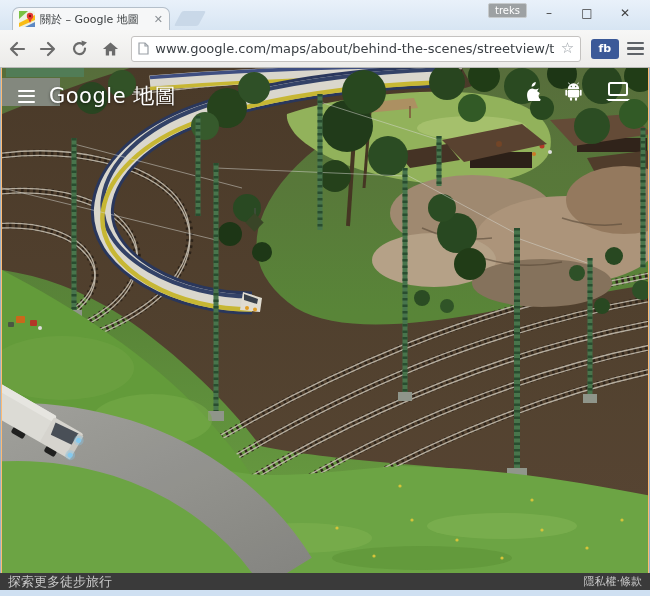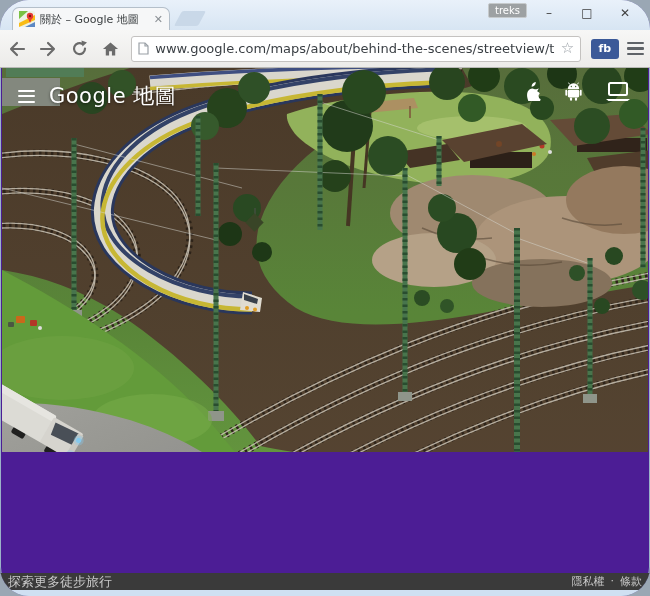--- a/index.html
+++ b/index.html
@@ -1,17 +1,17 @@
 <!DOCTYPE html>
 <html><head>
 <meta charset="utf-8">
 <style>
   html,body{margin:0;padding:0;background:#9aa7b4;font-family:"DejaVu Sans","Liberation Sans",sans-serif;}
-  .window{position:relative;width:650px;height:596px;background:#4c1d95;overflow:hidden;
-          box-shadow:0 0 0 1px #9ab2c8 inset;border-radius:29px;}
+  .window{position:relative;width:650px;height:596px;background:#fdba74;overflow:hidden;
+          box-shadow:0 0 0 1px #9ab2c8 inset;}
   
   .titlebar{position:absolute;left:0;top:0;width:650px;height:30px;
             background:linear-gradient(#e9f1fa,#d7e5f3);}
   .tab{position:absolute;left:12px;top:7px;width:158px;height:23px;background:#f6f7f8;
        border:1px solid #b4bfca;border-bottom:none;border-radius:7px 7px 0 0;
        display:flex;align-items:center;padding:0 6px;box-sizing:border-box;gap:5px;}
   .tab-title{font-size:11px;color:#3c4043;white-space:nowrap;overflow:hidden;flex:1;}
   .tab-close{color:#8a8f94;font-size:11px;line-height:11px;cursor:default;}
   .newtab-stub{position:absolute;left:178px;top:11px;width:24px;height:15px;background:#c9d8e8;
                transform:skewX(-28deg);border-radius:2px;}
@@ -30,21 +30,21 @@
           padding:0 6px;box-sizing:border-box;gap:6px;}
   .urlbar input{border:none;outline:none;flex:1;font-size:13px;color:#3a3f44;
                 font-family:"DejaVu Sans","Liberation Sans",sans-serif;background:transparent;padding:0;}
   .star{color:#9aa0a6;font-size:15px;line-height:15px;}
   .fb-badge{width:28px;height:20px;border-radius:3px;background:#3b5998;color:#fff;font-weight:bold;
             font-size:11px;display:flex;align-items:center;justify-content:center;margin-left:10px;}
   .menu-btn{width:24px;height:24px;display:flex;flex-direction:column;justify-content:center;
             gap:3px;margin-left:8px;}
   .menu-btn span{display:block;width:17px;height:2.5px;background:#5f6368;border-radius:1px;}
   
-  .content{position:absolute;left:2px;top:68px;width:646px;height:384px;overflow:hidden;background:#55663d;}
+  .content{position:absolute;left:2px;top:68px;width:646px;height:505px;overflow:hidden;background:#55663d;}
   .scene{position:absolute;left:0;top:0;}
   .overlay{position:absolute;left:0;top:0;width:646px;height:505px;}
   .site-header{position:absolute;left:0;top:0;width:646px;height:56px;display:flex;align-items:center;}
   .site-menu{display:flex;flex-direction:column;gap:3.5px;margin-left:16px;}
   .site-menu span{display:block;width:17px;height:2px;background:#fff;border-radius:1px;}
   .brand{margin-left:14px;color:#fff;font-size:21px;letter-spacing:.5px;
          text-shadow:0 1px 3px rgba(0,0,0,.5);}
   .header-icons{position:absolute;right:18px;top:14px;display:flex;align-items:center;gap:24px;}
   .hero{position:absolute;left:0;top:100px;width:646px;text-align:center;color:#fff;
         text-shadow:0 1px 4px rgba(0,0,0,.55);}
@@ -54,21 +54,21 @@
   .hero-tagline{font-size:15px;letter-spacing:1px;margin-top:26px;}
   .cta{position:absolute;left:232px;top:319px;width:186px;height:42px;background:#1fb9cd;
        color:#fff;font-size:15px;border:none;border-radius:2px;letter-spacing:1px;
        display:flex;align-items:center;justify-content:center;box-shadow:0 1px 3px rgba(0,0,0,.3);
        font-family:"DejaVu Sans","Liberation Sans",sans-serif;cursor:pointer;}
   
   .footbar{position:absolute;left:0;top:573px;width:650px;height:17px;background:#3a3a3a;
            display:flex;align-items:center;justify-content:space-between;padding:0 8px;
            box-sizing:border-box;}
   .footbar .ftext{font-size:13px;color:#c9c9c9;}
-  .footbar .flinks{font-size:11px;color:#c9c9c9;display:flex;gap:6px;margin-left:32px;}
+  .footbar .flinks{font-size:11px;color:#c9c9c9;display:flex;gap:0;margin-left:32px;}
   .frame-bottom{position:absolute;left:0;top:590px;width:650px;height:6px;background:#cfe0f2;}
   
   .ties{fill:none;stroke:#30251b;stroke-width:7;stroke-dasharray:2.5 3.5;}
   .rail{fill:none;stroke:#d8d1c3;stroke-width:1.3;opacity:.85;}
   .mastA{stroke:#4d7d52;stroke-width:5;}
   .mastB{stroke:#2c5233;stroke-width:5;stroke-dasharray:2.5 4;}
   .wire{stroke:rgba(232,232,226,.5);stroke-width:1;fill:none;}
 </style>
 </head>
 <body>

